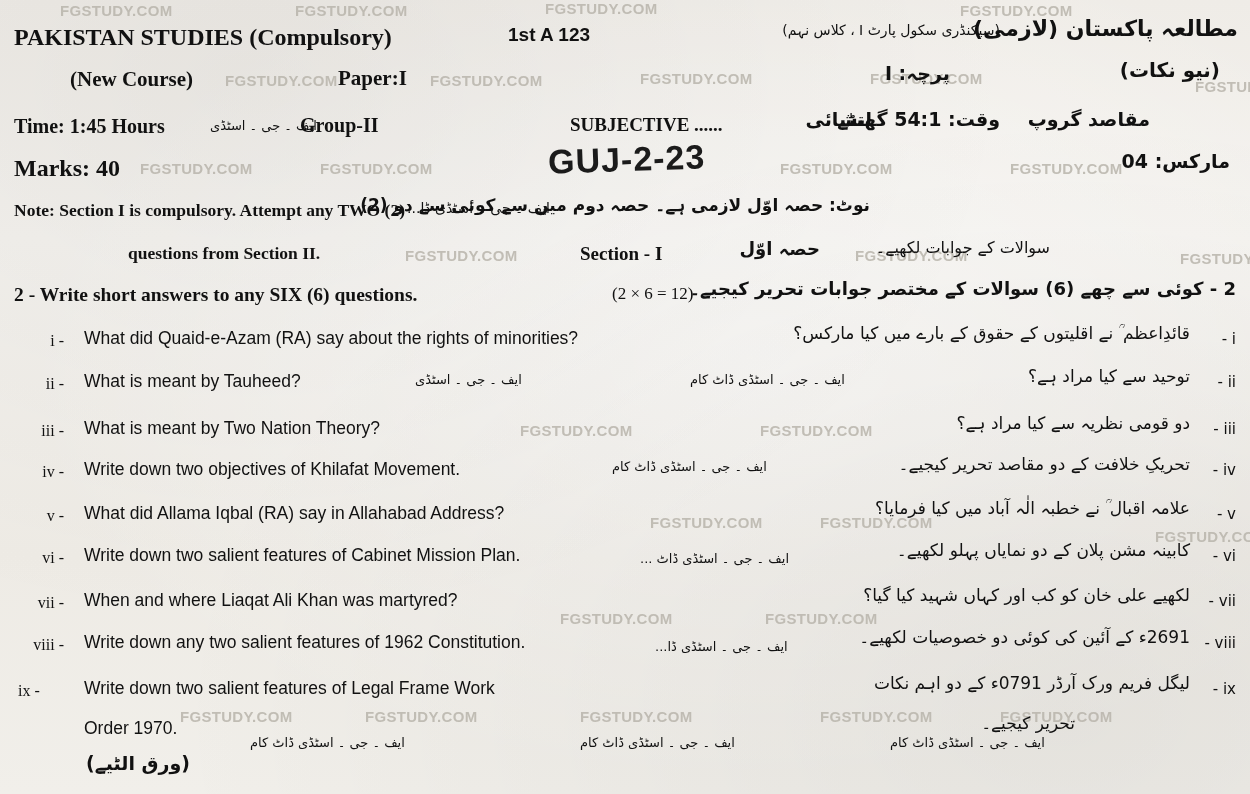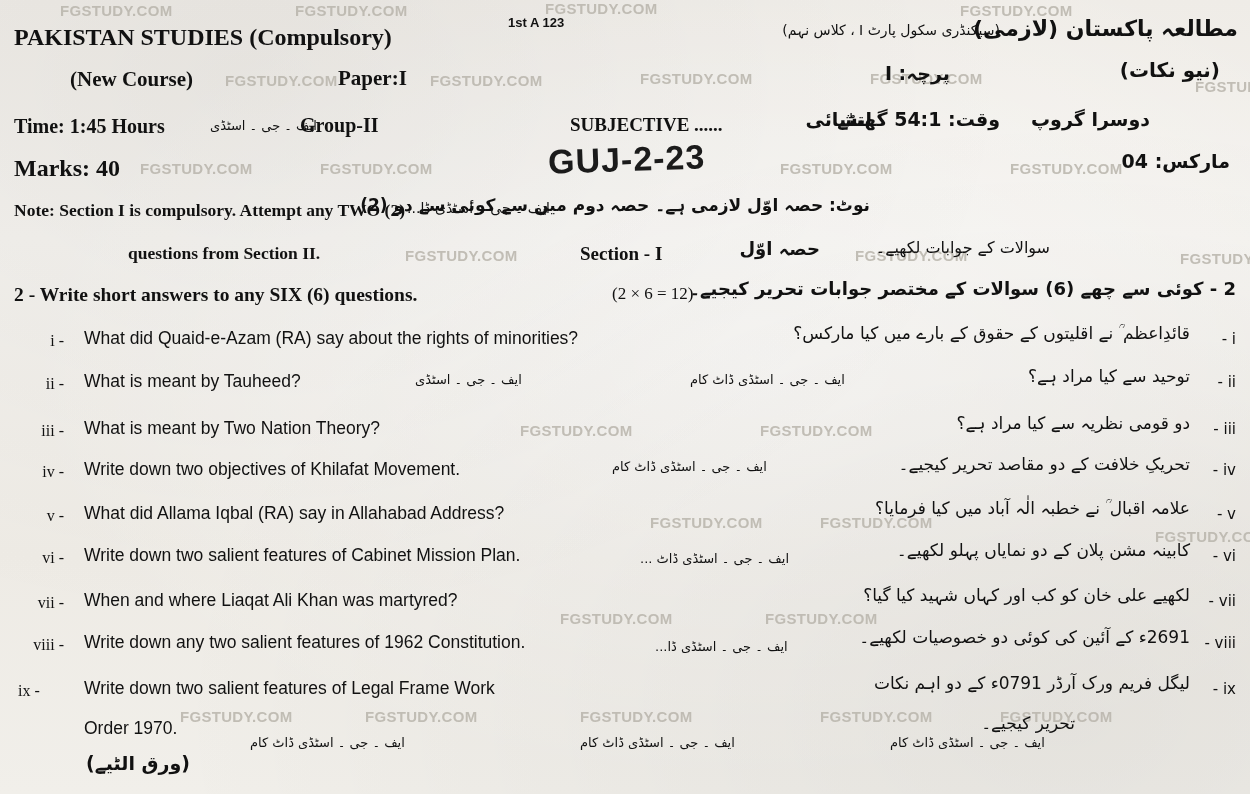--- a/index.html
+++ b/index.html
@@ -43,21 +43,21 @@
     white-space: nowrap;
   }
   .en { font-family: "Liberation Serif", serif; }
   .sans { font-family: "Liberation Sans", sans-serif; }
   .b { font-weight: bold; }
 
   .abs { position: absolute; white-space: nowrap; }
 
   
   #hdr-title-en   { left: 14px;  top: 24px;  font-size: 24px; font-weight: bold; }
-  #hdr-code       { left: 508px; top: 15px;  font-size: 13px; font-weight: bold; }
+  #hdr-code       { left: 508px; top: 24px;  font-size: 19px; font-weight: bold; }
   #hdr-title-ur   { right: 12px; top: 16px;  font-size: 22px; font-weight: bold; }
   #hdr-sub-ur     { right: 250px;top: 22px;  font-size: 14px; }
 
   #row2-en        { left: 70px;  top: 67px;  font-size: 21px; font-weight: bold; }
   #row2-paper     { left: 302px; top: 66px;  font-size: 21px; font-weight: bold; margin-left: 36px; }
   #row2-ur-paper  { right: 300px;top: 62px;  font-size: 19px; font-weight: bold; }
   #row2-ur-course { right: 30px; top: 58px;  font-size: 20px; font-weight: bold; }
 
   #row3-time      { left: 14px;  top: 115px; font-size: 20px; font-weight: bold; }
   #row3-group     { left: 300px; top: 114px; font-size: 20px; font-weight: bold; }
@@ -135,21 +135,21 @@
 
 <div class="abs en b" id="row2-en">(New  Course)</div>
 <div class="abs en b" id="row2-paper">Paper:I</div>
 <div class="abs urdu b" id="row2-ur-paper">پرچہ: I</div>
 <div class="abs urdu b" id="row2-ur-course">(نیو نکات)</div>
 
 <div class="abs en b" id="row3-time">Time: 1:45 Hours</div>
 <div class="abs en b" id="row3-group">Group-II</div>
 <div class="abs en b" id="row3-subj">SUBJECTIVE  ......</div>
 <div class="abs urdu b" id="row3-ur-subj">انشائی</div>
-<div class="abs urdu b" id="row3-ur-group">دوسرا گروپ</div>
+<div class="abs urdu b" id="row3-ur-group">مقاصد گروپ</div>
 <div class="abs urdu b" id="row3-ur-time">وقت: 1:45 گھنٹے</div>
 <div class="abs urdu" id="row3-small1">ایف ۔ جی ۔ اسٹڈی</div>
 
 <div class="abs en b" id="row4-marks">Marks: 40</div>
 <div class="abs urdu b" id="row4-ur-marks">مارکس: 40</div>
 <div class="abs" id="stamp">GUJ-2-23</div>
 
 <div class="abs en b" id="note-en">Note:  Section I is compulsory.  Attempt any TWO (2)</div>
 <div class="abs en b" id="note-en2">questions from Section II.</div>
 <div class="abs urdu b" id="note-ur">نوٹ: حصہ اوّل لازمی ہے۔ حصہ دوم میں سے کوئی سے دو (2)</div>

